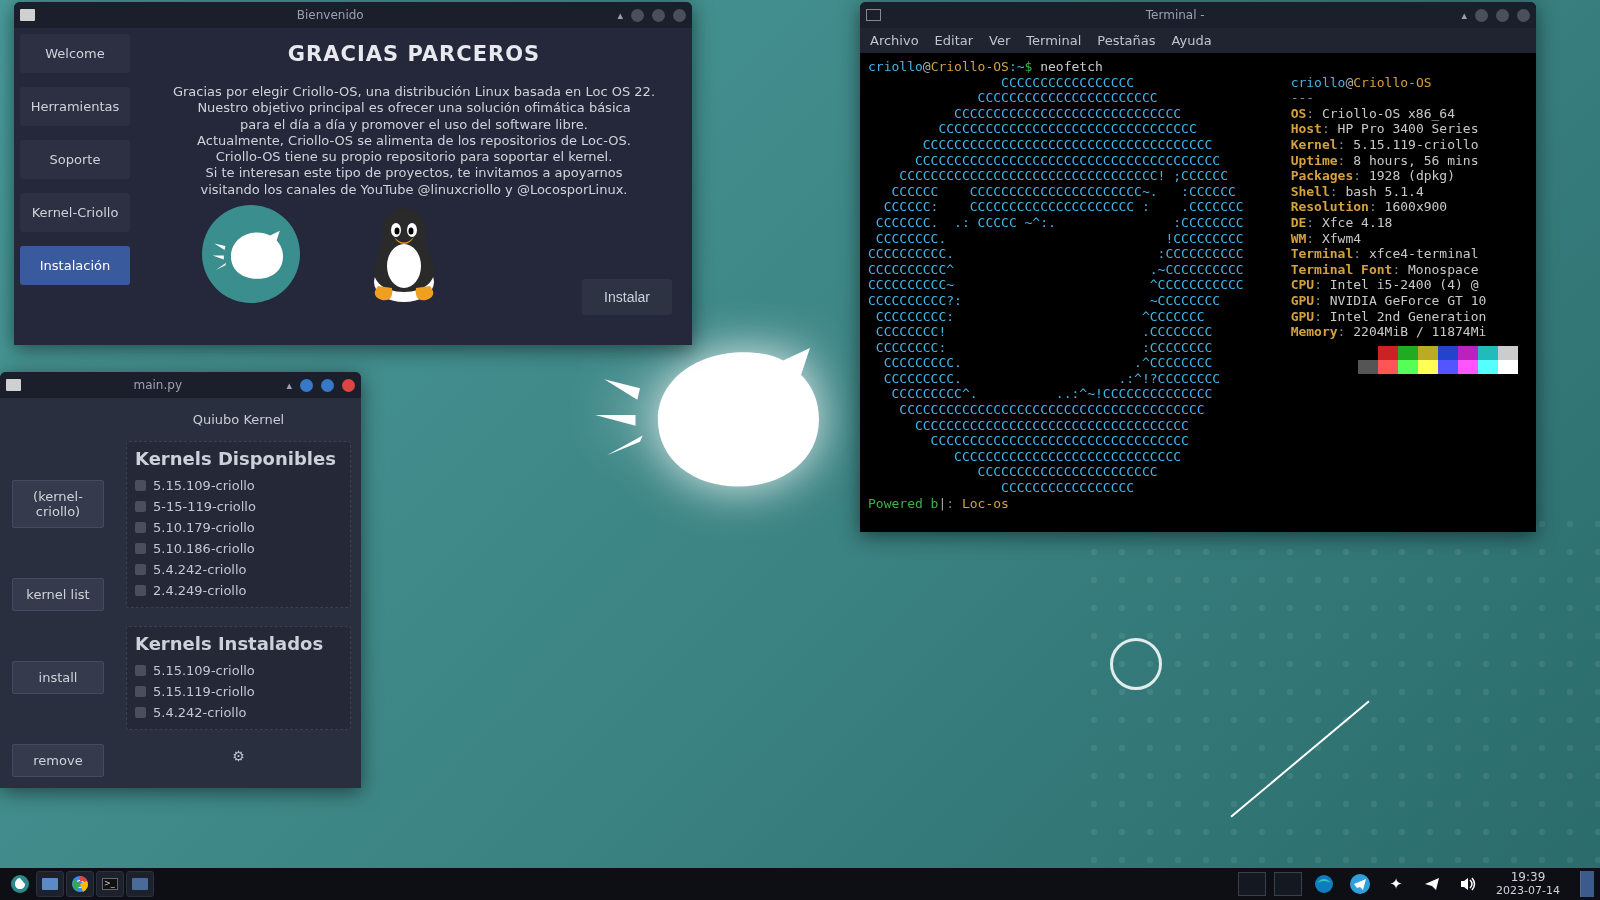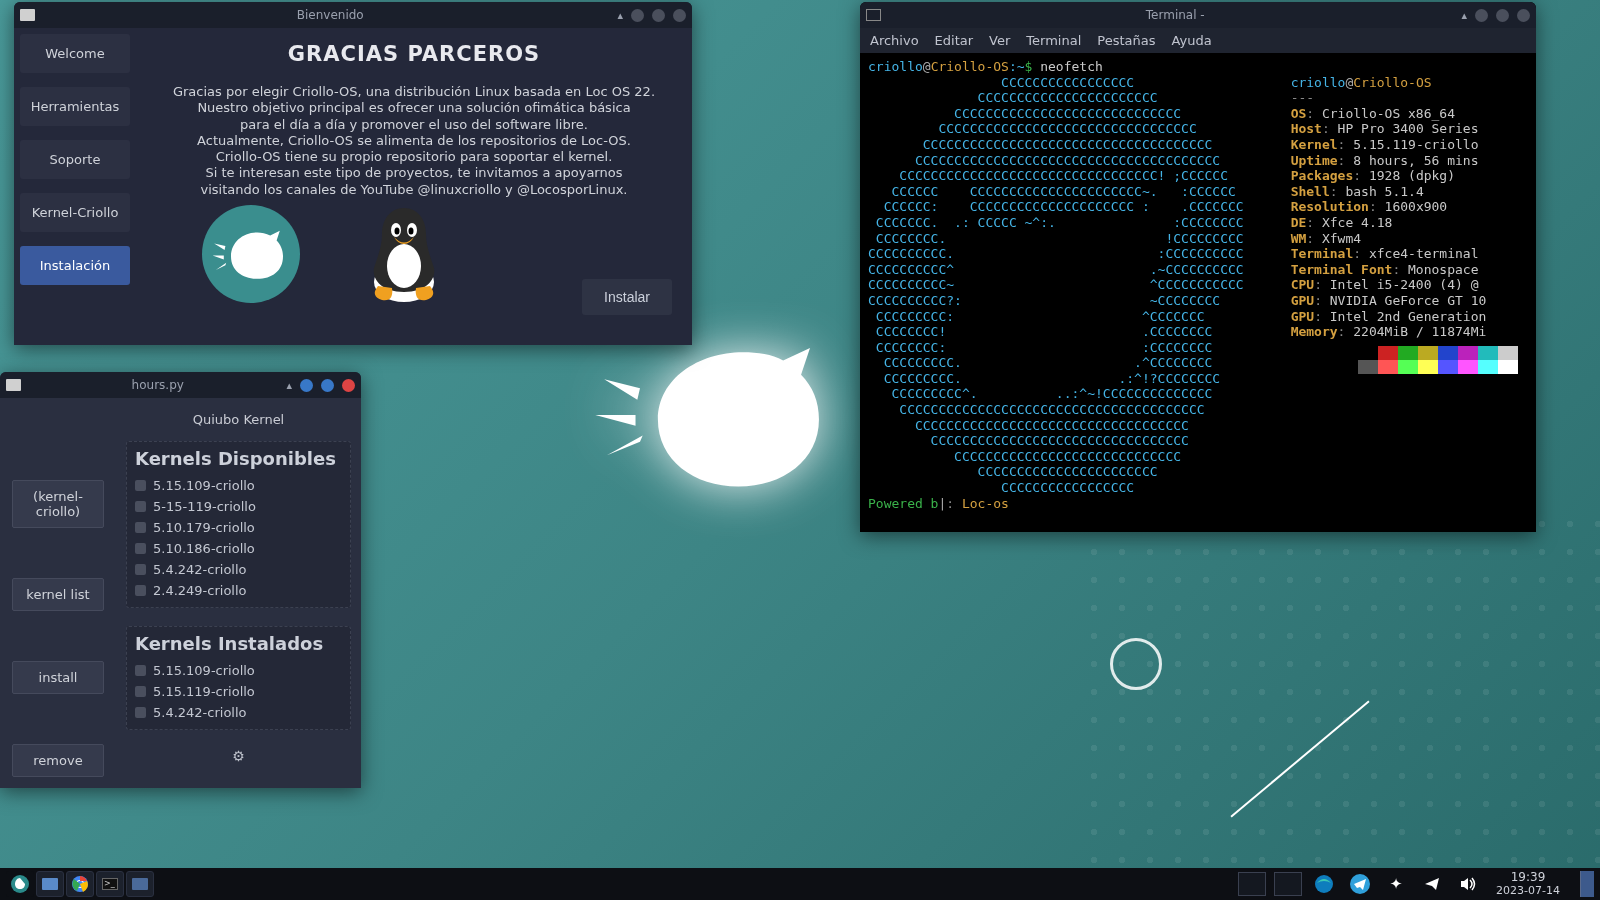--- a/index.html
+++ b/index.html
@@ -169,21 +169,21 @@
         </div>
       </div>
       <button class="install-btn">Instalar</button>
     </div>
   </div>
 </div>
 
 <div class="window" id="kernel">
   <div class="titlebar">
     <div class="t-icon"></div>
-    <div class="t-title">hours.py</div>
+    <div class="t-title">main.py</div>
     <div class="t-ctrl">
       <span class="minbtn">▴</span>
       <span class="dot blue"></span>
       <span class="dot blue"></span>
       <span class="dot red"></span>
     </div>
   </div>
   <div class="body">
     <div class="ksidebar">
       <div class="kbtn first">(kernel-criollo)</div>

